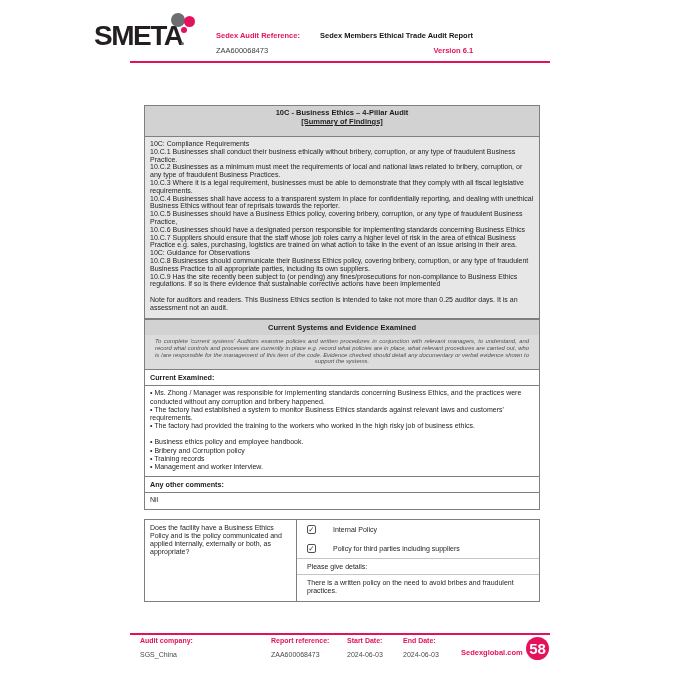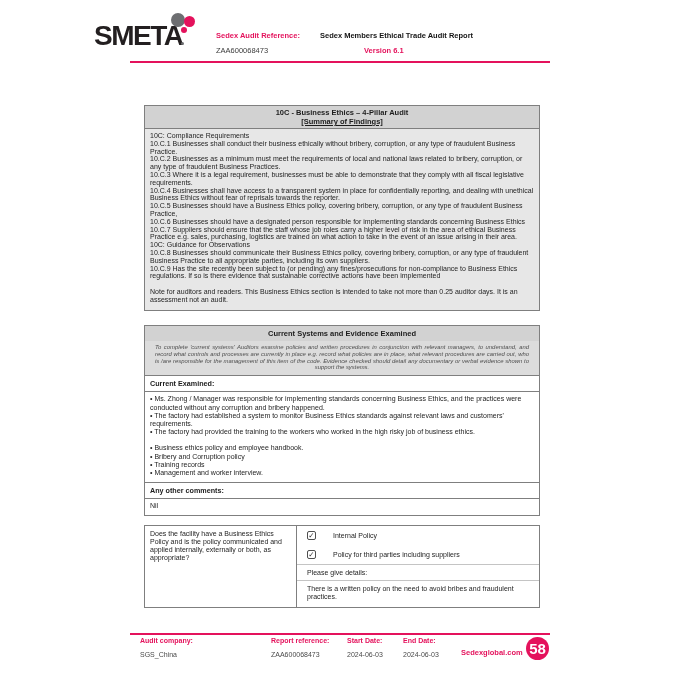--- a/index.html
+++ b/index.html
@@ -13,40 +13,40 @@
   .logo-wrap { position:absolute; left:94px; top:20px; width:120px; height:42px; }
   .logo-text { font-size:28px; font-weight:700; color:#231f20; letter-spacing:-1.5px; }
   .dot { position:absolute; border-radius:50%; }
   .dot-g  { left:77px;  top:-7px; width:14px; height:14px; background:#6d6e71; }
   .dot-p1 { left:90px;  top:-4px; width:11px; height:11px; background:var(--pink); }
   .dot-p2 { left:87px;  top:7px;  width:6px;  height:6px;  background:var(--pink); }
   .dot-tm { left:87px;  top:22px; width:3px;  height:3px;  background:#6d6e71; }
 
   .ref-block   { position:absolute; left:216px; top:31px; }
   .title-block { position:absolute; left:320px; top:31px; }
-  .pink-label  { color:var(--pink); font-size:7.5px; font-weight:700; }
+  .pink-label  { color:var(--pink); font-size:7.5px; font-weight:700;text-align:right; }
   .hdr-value   { color:#3d3d3d; font-size:7.5px; margin-top:6px; }
   .report-title{ color:#141414; font-size:7.5px; font-weight:700; }
   .version     { margin-top:6px;margin-left:44px; }
 
   .rule { position:absolute; left:130px; width:420px; height:2px; background:var(--pink); }
   .rule-top    { top:61px; }
   .rule-bottom { top:633px; }
 
   
   .content { position:absolute; left:144px; top:105px; width:396px; }
 
   .t1 { border:1px solid var(--border); background:#e7e7e7; }
   .t1-head { background:#d2d2d2; border-bottom:1px solid var(--border); text-align:center;
-             font-size:7.5px; font-weight:700; padding:2px 0 2px; line-height:9px; color:#1c1c1c; }
+             font-size:7.5px; font-weight:700; padding:2px 0 10px; line-height:9px; color:#1c1c1c; }
   .t1-head .u { text-decoration:underline; }
   .t1-body { padding:3px 5px 6px; font-size:7px; line-height:7.8px; color:#242424; }
   .gap { height:8px; }
 
-  .t2 { margin-top:14px; border:1px solid var(--border); background:#fff; }
+  .t2 { margin-top:0; border:1px solid var(--border); background:#fff; }
   .t2-head { background:#d2d2d2; text-align:center; font-weight:700; font-size:7.5px;
              padding:3px 0; color:#1c1c1c; }
   .t2-note { background:#dcdcdc; font-style:italic; font-size:5.9px; line-height:6.9px;
              color:#4d4d4d; padding:3px 10px 4px; text-align:justify; text-align-last:center; }
   .t2-sec-head { border-top:1px solid var(--border); border-bottom:1px solid var(--border);
                  font-weight:700; font-size:7.2px; padding:3px 5px; color:#1c1c1c; }
   .t2-sec-body { font-size:7px; line-height:8.2px; padding:3px 5px 5px; }
 
   .t3 { margin-top:9px; border:1px solid var(--border); display:flex; align-items:stretch; background:#fff; }
   .q-left { width:152px; border-right:1px solid var(--border); padding:4px 6px 4px 5px;

